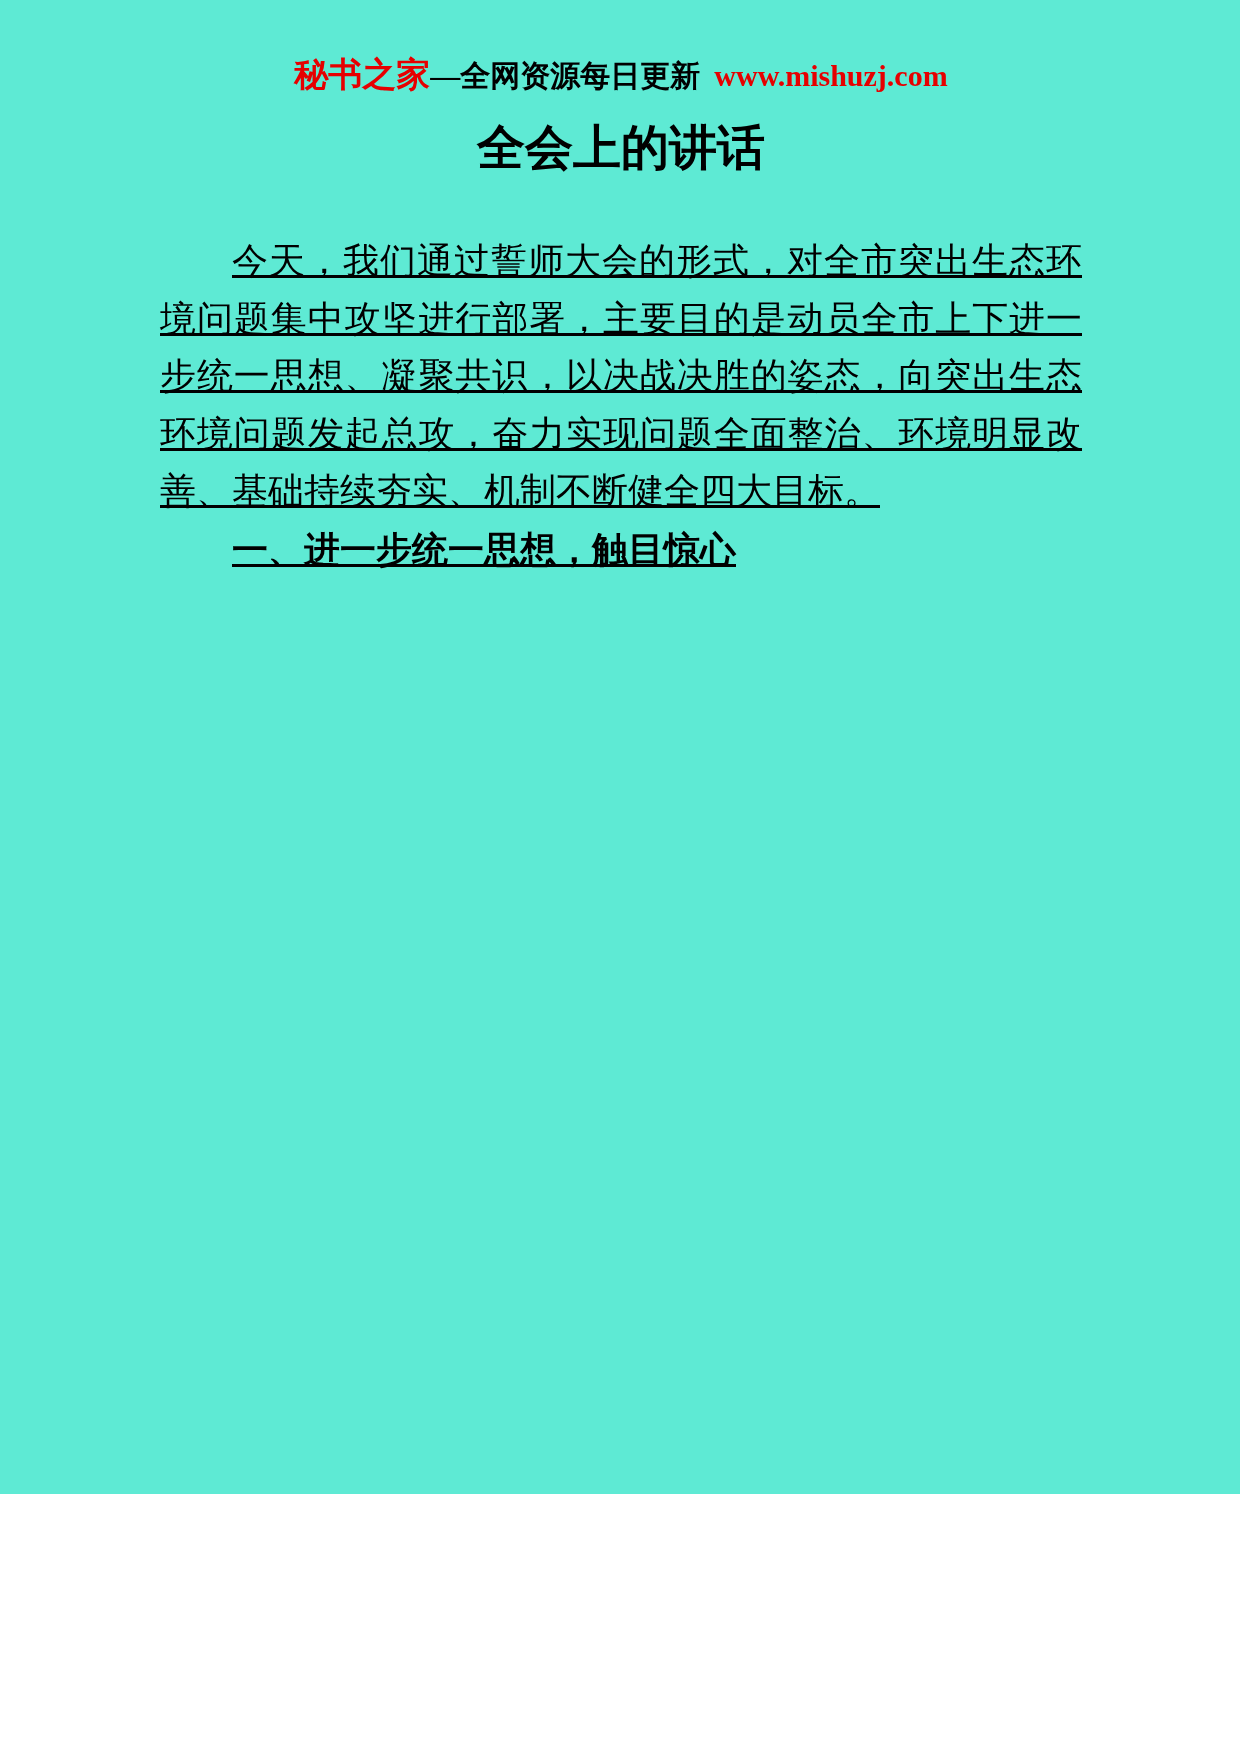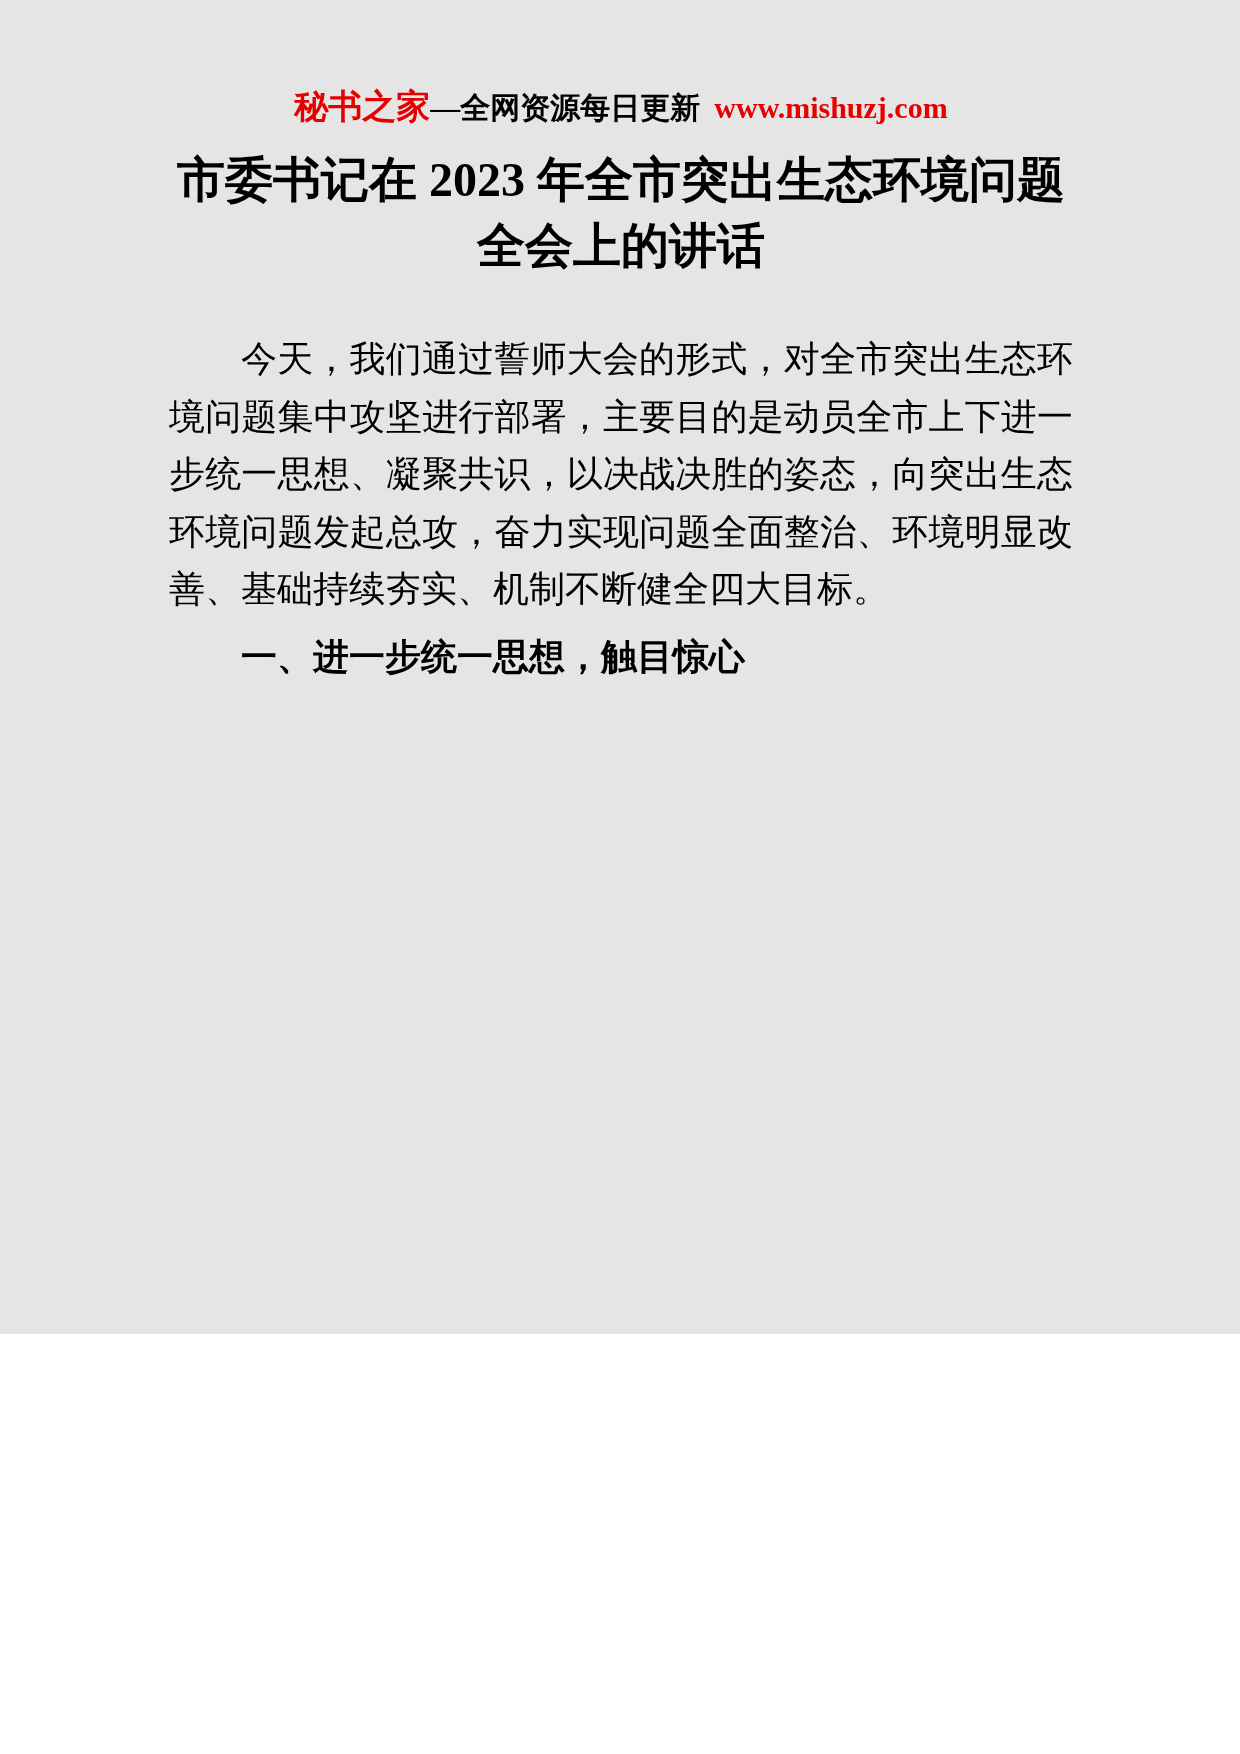--- a/index.html
+++ b/index.html
@@ -3,25 +3,25 @@
 <meta charset="utf-8">
 <style>
   html, body {
     margin: 0;
     padding: 0;
     background: #ffffff;
   }
   .page {
     position: relative;
     width: 1240px;
-    height: 1334px;
+    height: 1494px;
     margin: 0 auto;
-    background: #e5e5e5;
+    background: #5eead4;
     box-sizing: border-box;
-    padding: 88px 158px 0 160px;
+    padding: 56px 158px 0 160px;
     font-family: "Liberation Serif", "DejaVu Serif", serif;
     color: #000000;
     overflow: hidden;
   }
   .doc-header {
     text-align: center;
     font-weight: bold;
     font-size: 30px;
     line-height: 38px;
     white-space: nowrap;
@@ -42,45 +42,45 @@
     margin-top: 20px;
     text-align: center;
     font-weight: bold;
     font-size: 48px;
     line-height: 66px;
   }
   .doc-body {
     margin-top: 52px;
   }
   .doc-body p {
-    margin: 9px;
+    margin: 0;
     font-size: 36px;
     line-height: 57.5px;
     text-align: justify;
     text-justify: inter-character;
     text-indent: 2em;
     word-break: break-all;
+    text-decoration: underline;
   }
   .doc-body p.section-heading {
     font-family: "Liberation Sans", "DejaVu Sans", sans-serif;
     font-weight: bold;
     text-align: left;
   }
 </style>
 </head>
 <body>
 
 <div class="page">
 
   <div class="doc-header">
     <span class="site-name">秘书之家</span><span class="header-sep">—</span><span class="header-tagline">全网资源每日更新</span><span class="header-url">www.mishuzj.com</span>
   </div>
 
   <div class="doc-title">
-    <div>市委书记在 2023 年全市突出生态环境问题</div>
     <div>全会上的讲话</div>
   </div>
 
   <div class="doc-body">
     <p>今天，我们通过誓师大会的形式，对全市突出生态环境问题集中攻坚进行部署，主要目的是动员全市上下进一步统一思想、凝聚共识，以决战决胜的姿态，向突出生态环境问题发起总攻，奋力实现问题全面整治、环境明显改善、基础持续夯实、机制不断健全四大目标。</p>
     <p class="section-heading">一、进一步统一思想，触目惊心</p>
   </div>
 
 </div>
 

